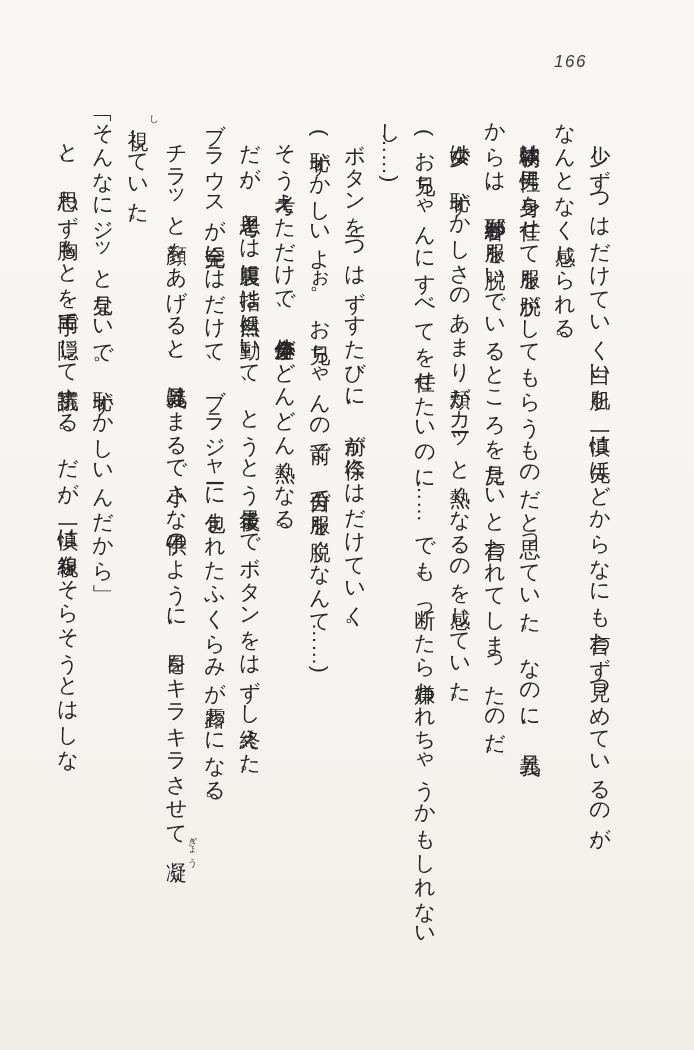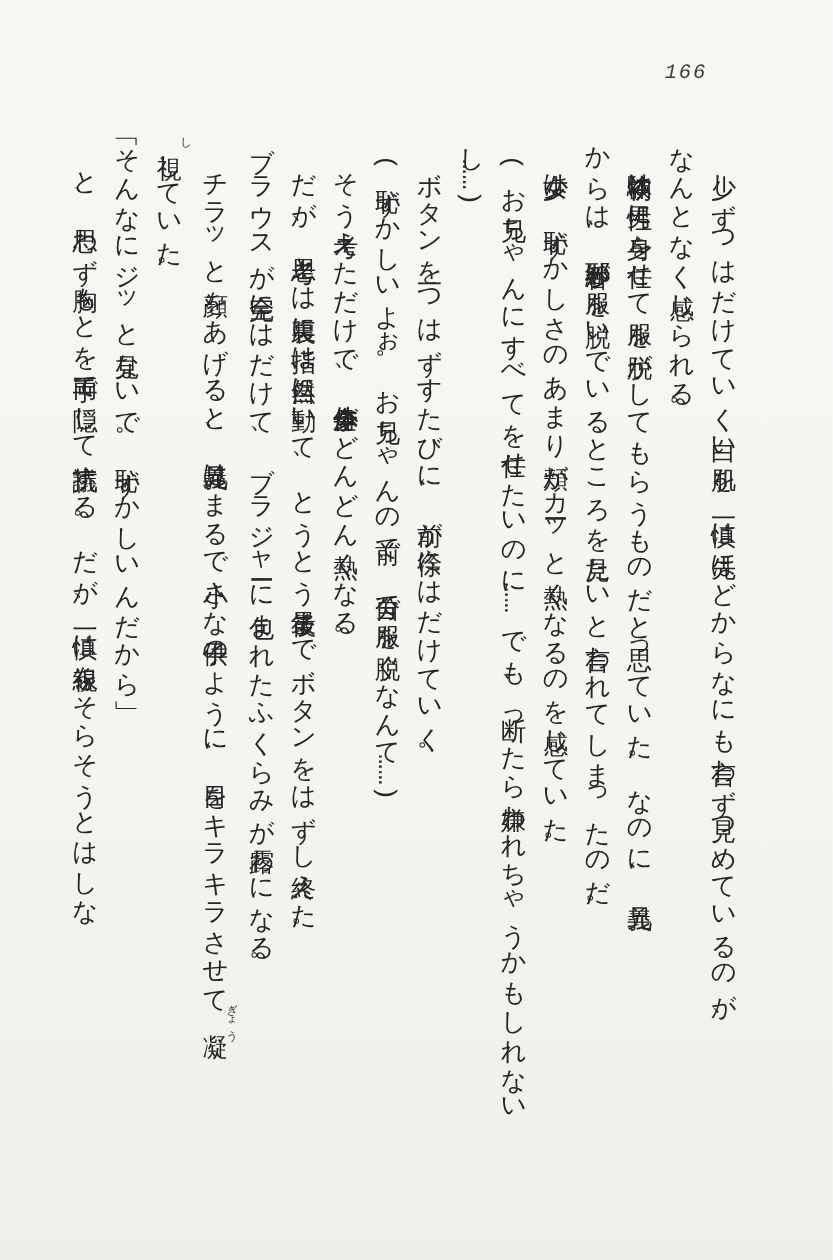--- a/index.html
+++ b/index.html
@@ -7,21 +7,21 @@
     padding: 0;
     width: 694px;
     height: 1050px;
     overflow: hidden;
   }
   .page {
     position: relative;
     width: 694px;
     height: 1050px;
     background: linear-gradient(180deg, #f8f7f4 0%, #f6f4f0 60%, #f0eee9 100%);
-    font-family: Liberation Mono, monospace;
+    font-family: Liberation Sans, sans-serif;
   }
   .pagenum {
     position: absolute;
     top: 52px;
     left: 554px;
     font-size: 17px;
     font-style: italic;
     letter-spacing: 1.5px;
     color: #3d3d3d;
   }

